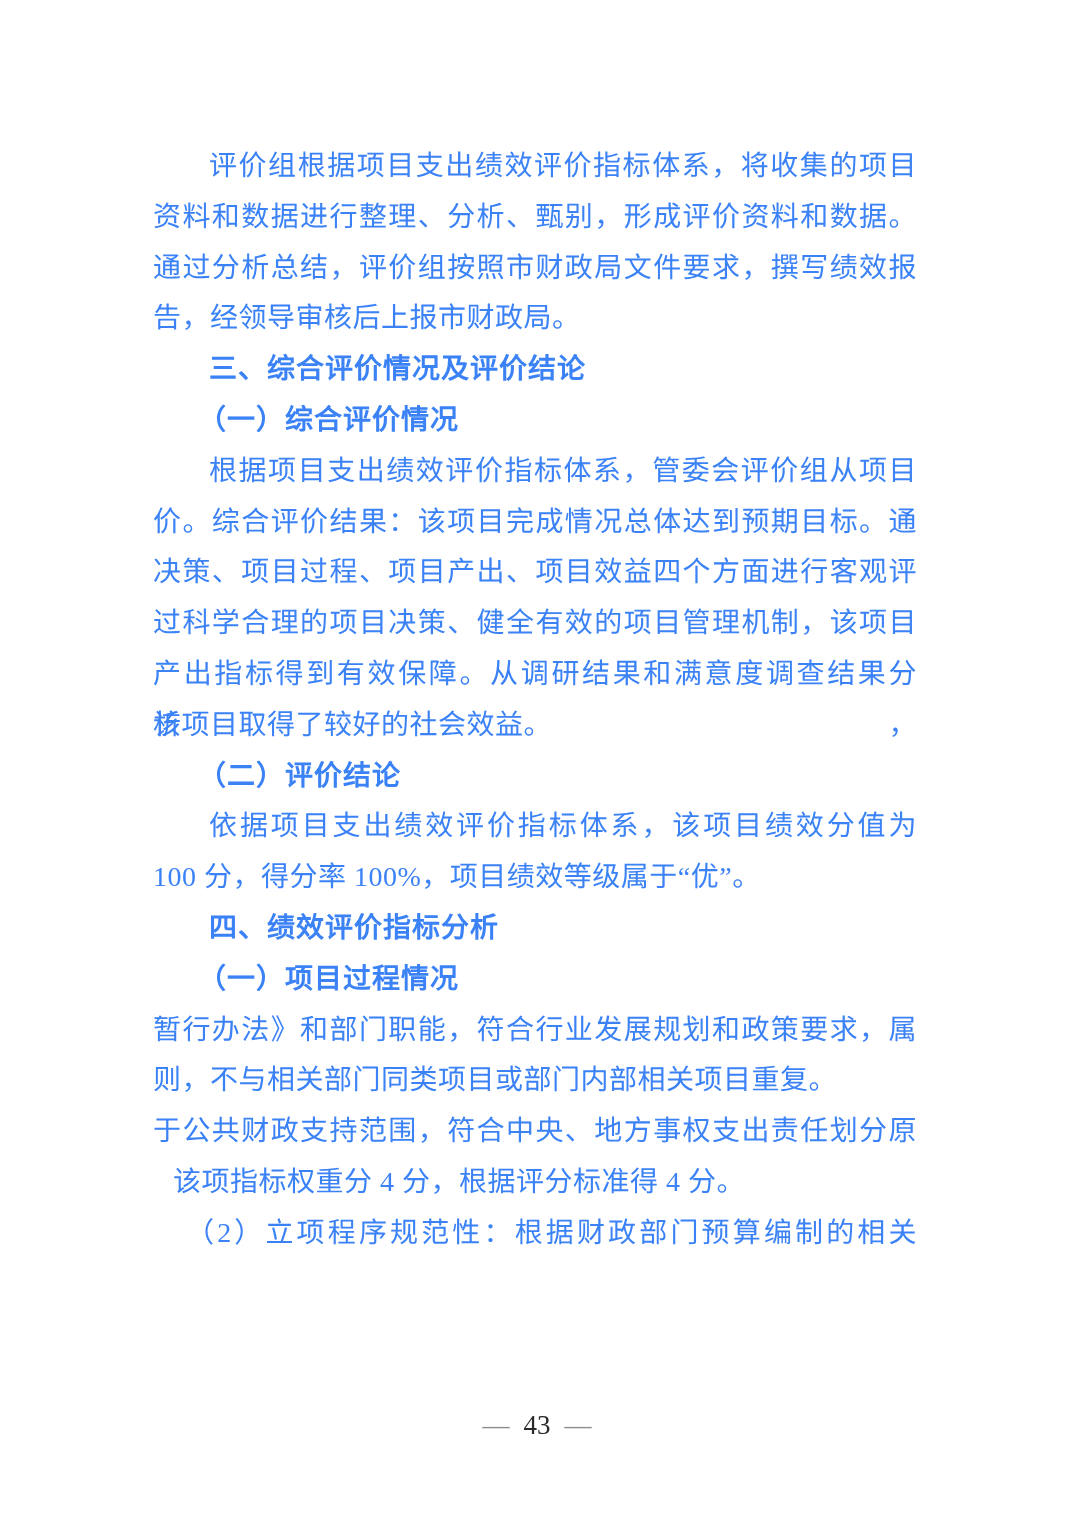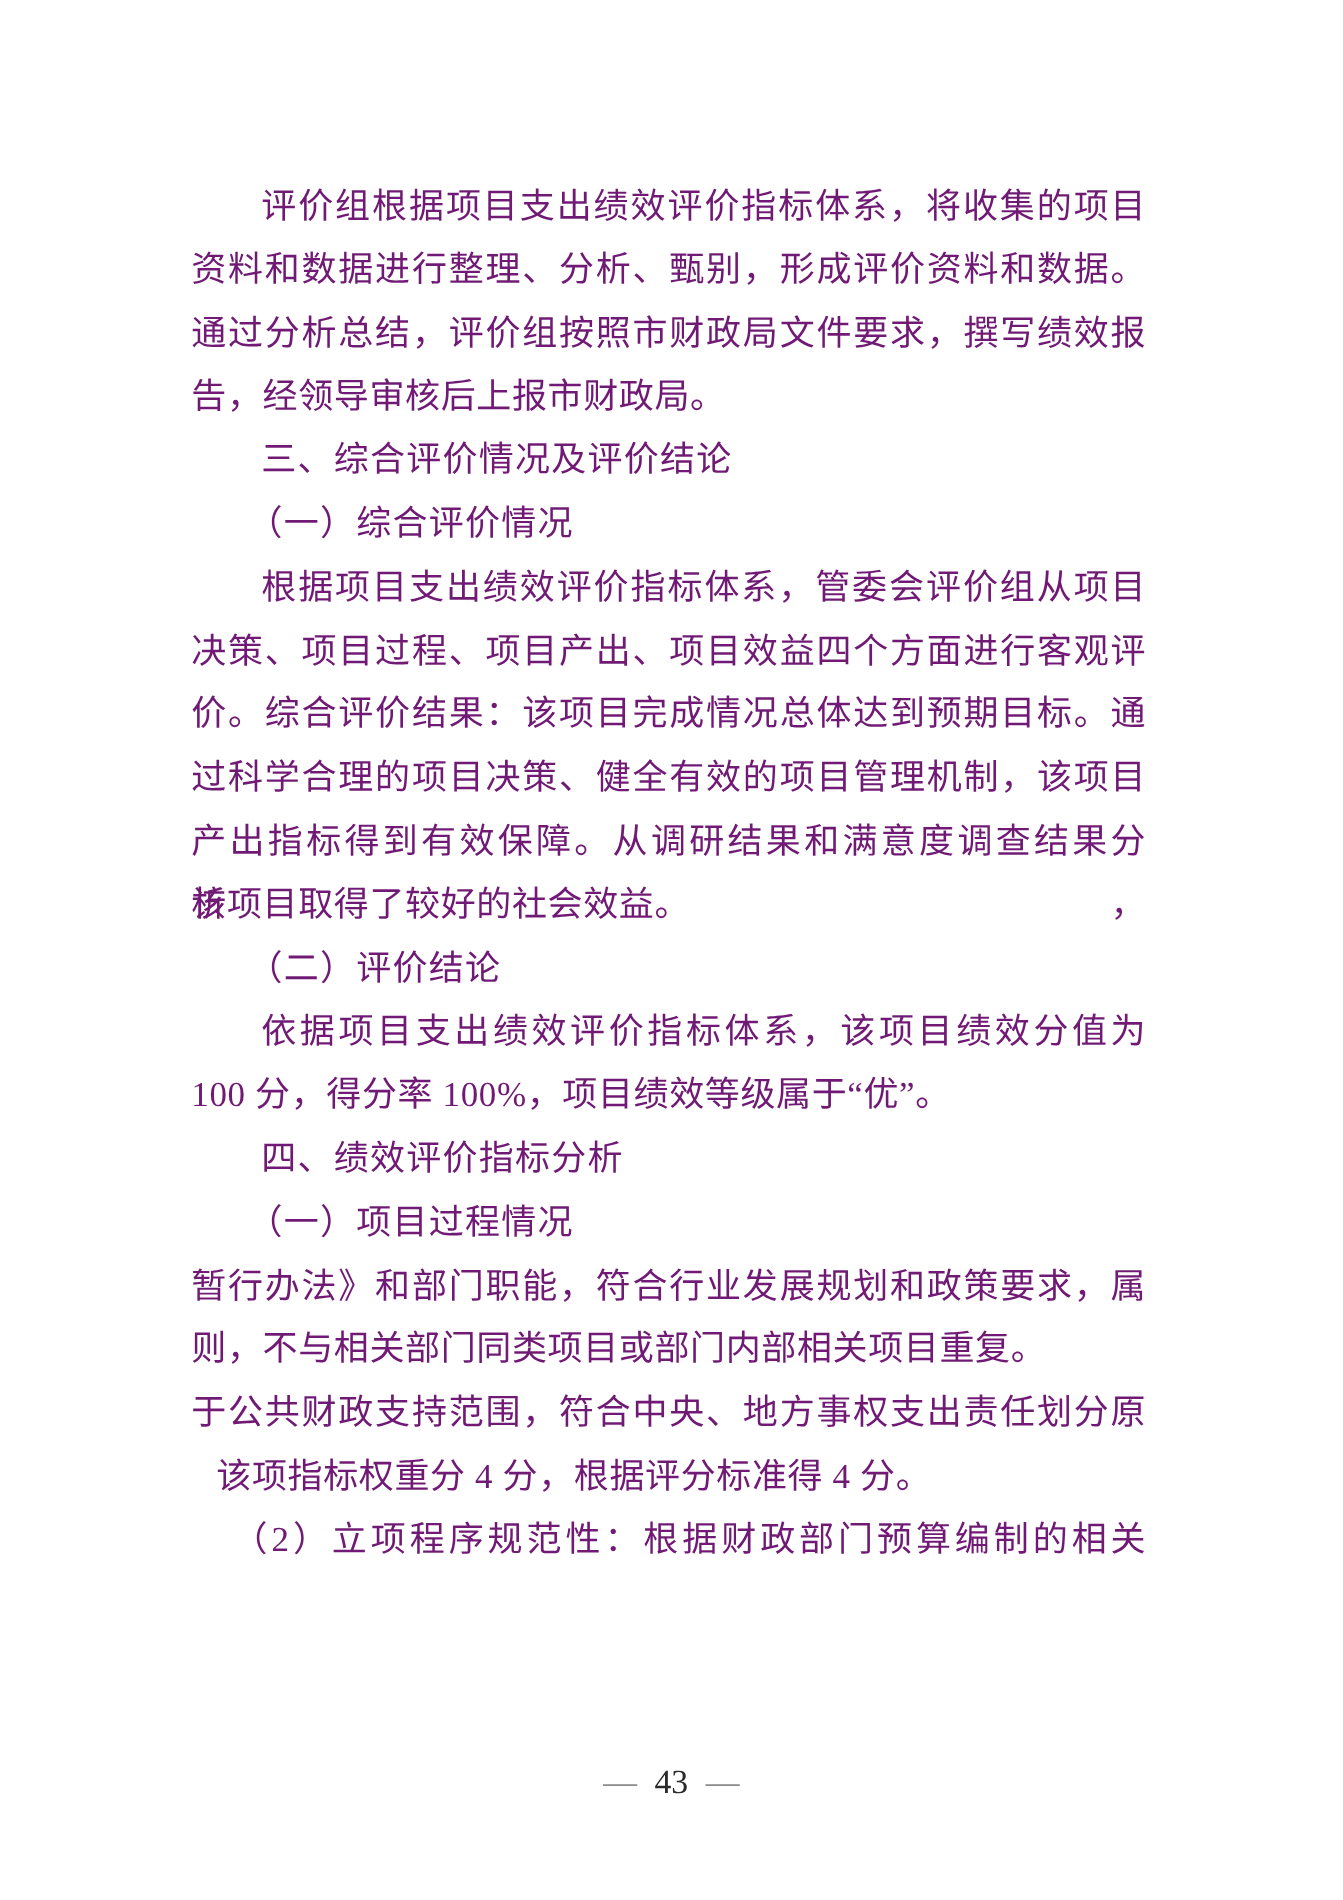--- a/index.html
+++ b/index.html
@@ -22,29 +22,29 @@
     top: 141px;
     width: 764px;
   }
   .line {
     font-size: 28px;
     line-height: 50.8px;
     height: 50.8px;
     letter-spacing: 0.5px;
     text-align: left;
     white-space: normal;
-    color: #701a75;
+    color: #3b82f6;
   }
   .line.justify {
     text-align: justify;
     text-align-last: justify;
     text-justify: inter-character;
   }
   .line.bold {
-    font-weight: normal;
+    font-weight: bold;
     letter-spacing: 1px;
   }
   .line[data-indent="first"]  { padding-left: 56px; }
   .line[data-indent="h2"]     { padding-left: 45px; }
   .line[data-indent="item1"]  { padding-left: 22px; }
   .line[data-indent="score"]  { padding-left: 20px; }
   .line[data-indent="item2"]  { padding-left: 33px; }
   .line[data-indent="none"]   { padding-left: 0; }
   .footer {
     position: absolute;
@@ -70,22 +70,22 @@
 
 <div class="page">
   <div class="content" id="doc-content">
       <div class="line justify" data-indent="first">评价组根据项目支出绩效评价指标体系，将收集的项目</div>
       <div class="line justify" data-indent="none">资料和数据进行整理、分析、甄别，形成评价资料和数据。</div>
       <div class="line justify" data-indent="none">通过分析总结，评价组按照市财政局文件要求，撰写绩效报</div>
       <div class="line" data-indent="none">告，经领导审核后上报市财政局。</div>
       <div class="line bold" data-indent="first">三、综合评价情况及评价结论</div>
       <div class="line bold" data-indent="h2">（一）综合评价情况</div>
       <div class="line justify" data-indent="first">根据项目支出绩效评价指标体系，管委会评价组从项目</div>
+      <div class="line justify" data-indent="none">价。综合评价结果：该项目完成情况总体达到预期目标。通</div>
       <div class="line justify" data-indent="none">决策、项目过程、项目产出、项目效益四个方面进行客观评</div>
-      <div class="line justify" data-indent="none">价。综合评价结果：该项目完成情况总体达到预期目标。通</div>
       <div class="line justify" data-indent="none">过科学合理的项目决策、健全有效的项目管理机制，该项目</div>
       <div class="line justify" data-indent="none">产出指标得到有效保障。从调研结果和满意度调查结果分析，</div>
       <div class="line" data-indent="none">该项目取得了较好的社会效益。</div>
       <div class="line bold" data-indent="h2">（二）评价结论</div>
       <div class="line justify" data-indent="first">依据项目支出绩效评价指标体系，该项目绩效分值为</div>
       <div class="line" data-indent="none">100 分，得分率 100%，项目绩效等级属于“优”。</div>
       <div class="line bold" data-indent="first">四、绩效评价指标分析</div>
       <div class="line bold" data-indent="h2">（一）项目过程情况</div>
       <div class="line justify" data-indent="none">暂行办法》和部门职能，符合行业发展规划和政策要求，属</div>
       <div class="line" data-indent="none">则，不与相关部门同类项目或部门内部相关项目重复。</div>

